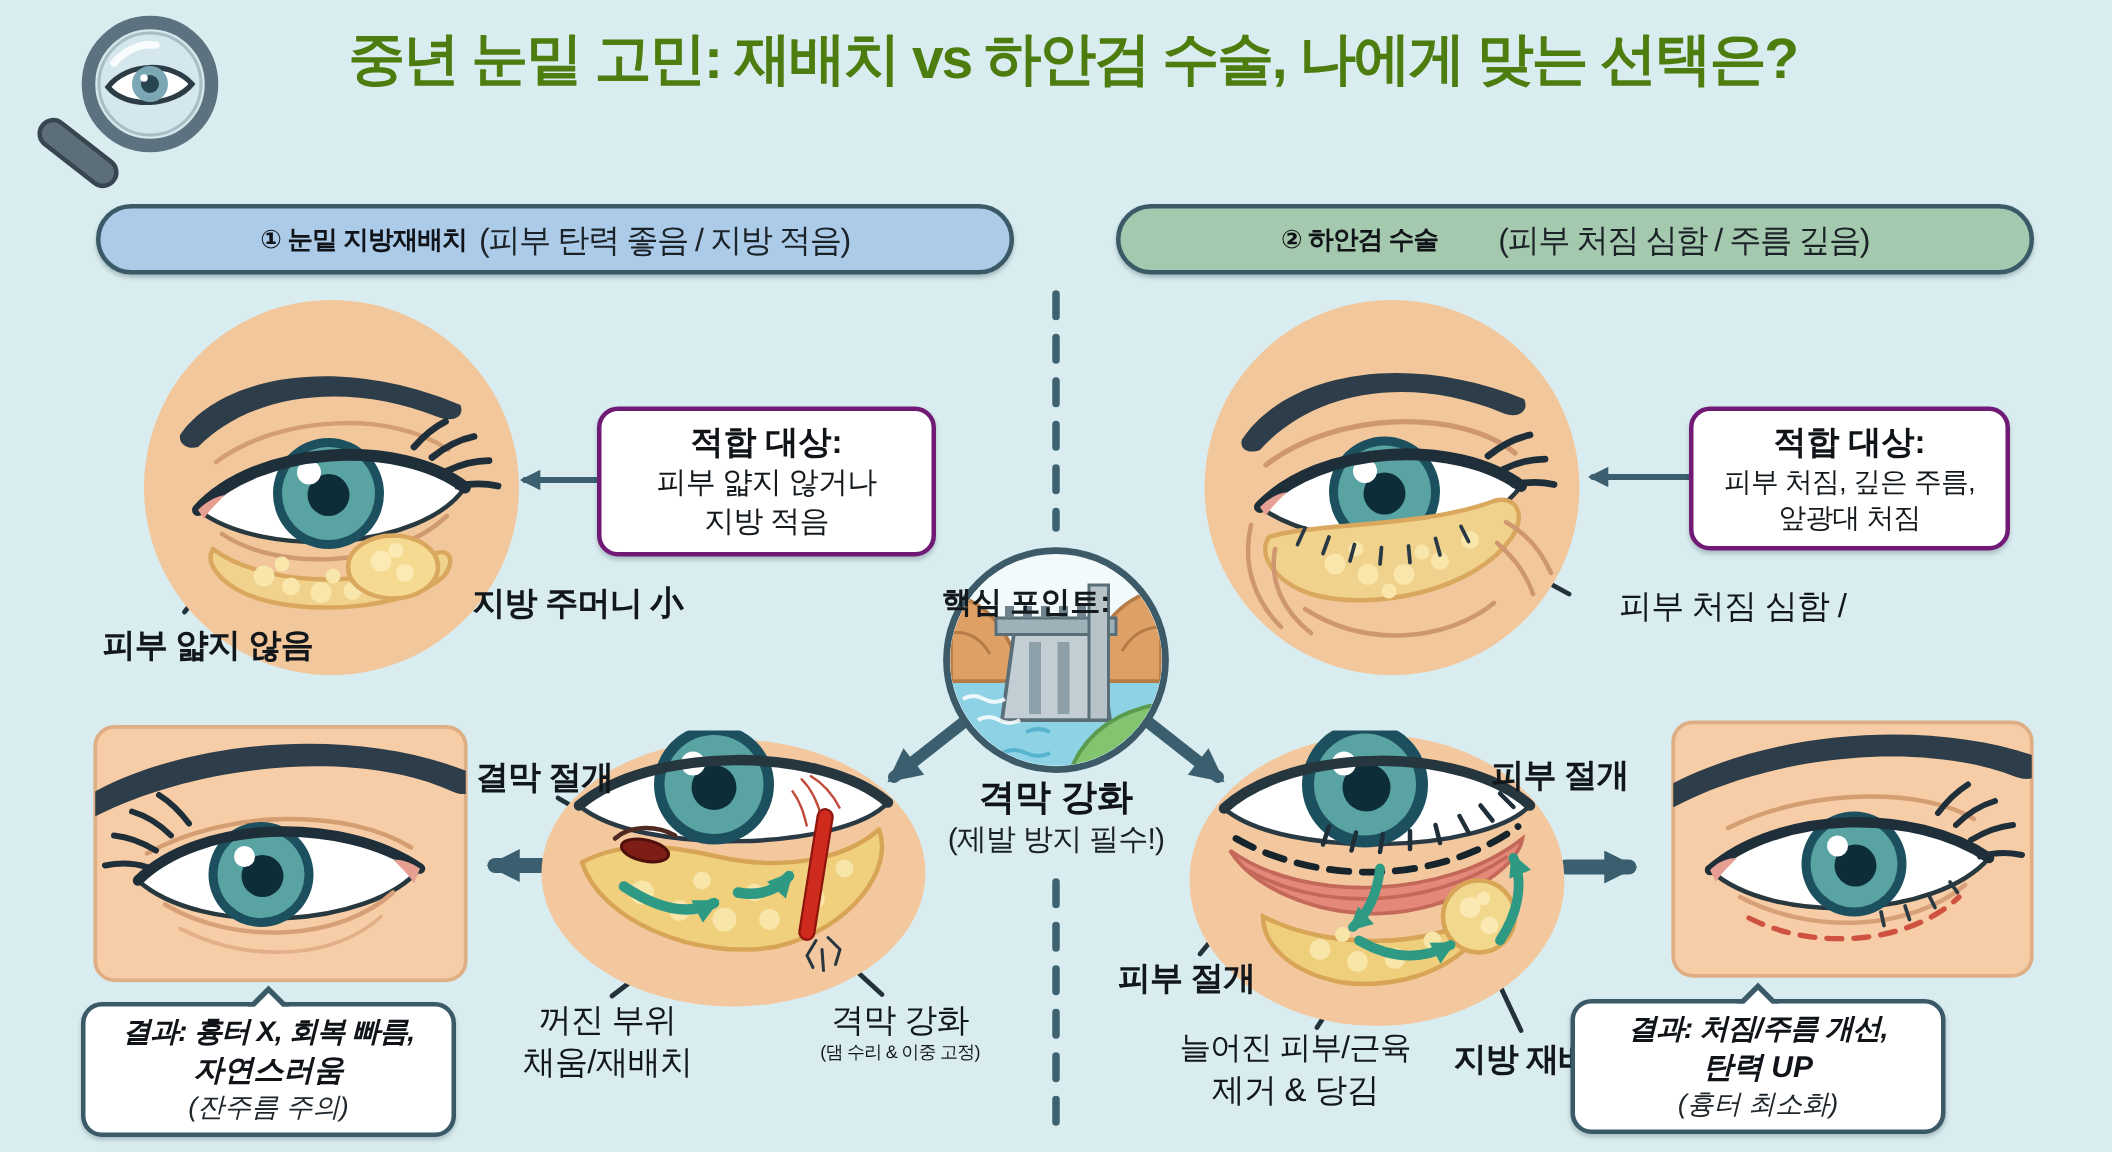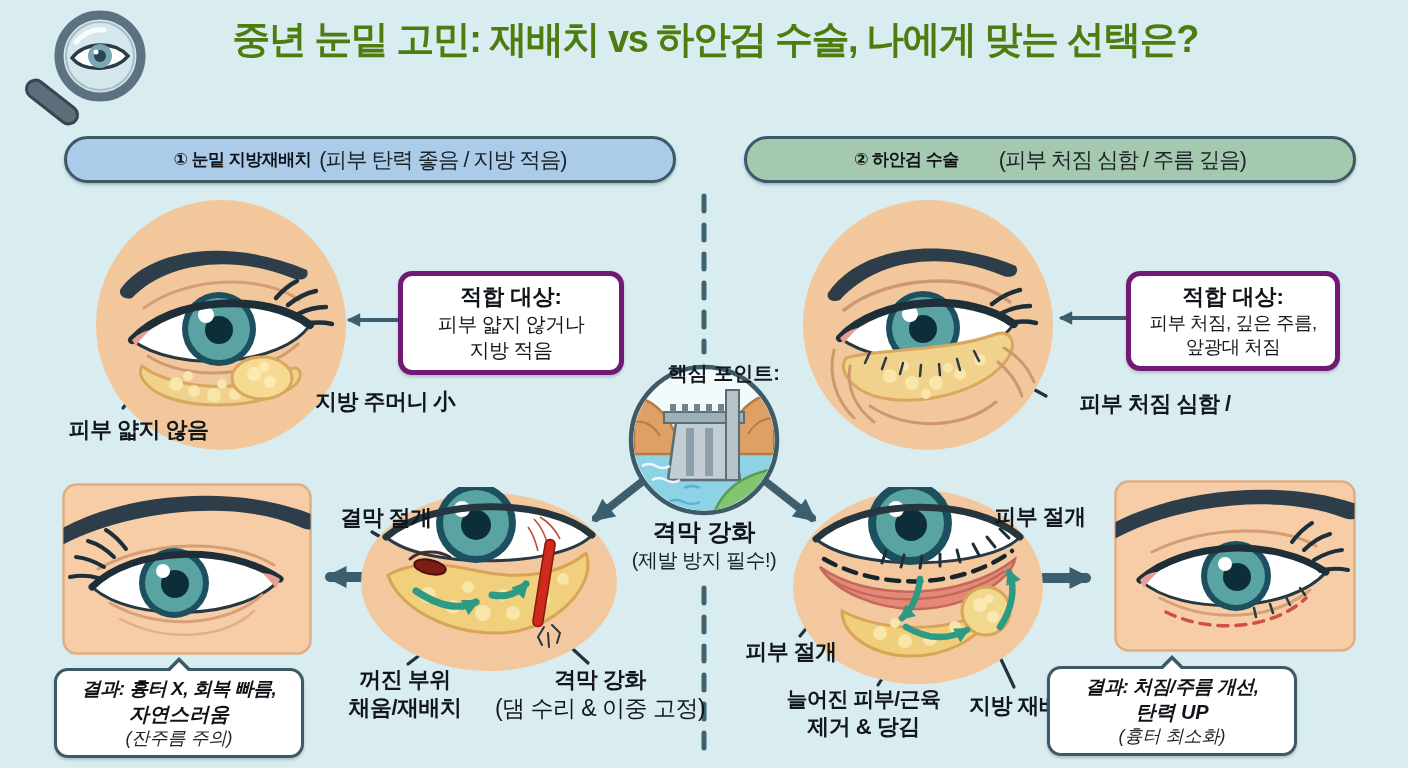--- a/index.html
+++ b/index.html
@@ -12,44 +12,44 @@
            font-size:38px; font-weight:800; color:#4d7c0f; letter-spacing:-1.5px; }
 
   .pill { position:absolute; height:47px; border:3.5px solid #3b5a68; border-radius:24px;
           display:flex; align-items:center; justify-content:center; gap:8px; white-space:nowrap;
           box-shadow:0 2px 3px rgba(40,60,70,.3); }
   .pill .b { font-weight:800; font-size:17px; color:#101418; letter-spacing:-0.5px; }
   .pill .n { font-weight:400; font-size:21.5px; color:#1b2228; letter-spacing:-1px; }
   .pill-left  { left:64px;  top:136px; width:612px; background:#abcbe9; }
   .pill-right { left:744px; top:136px; width:612px; background:#a5c9ae;gap:40px; }
 
-  .box { position:absolute; background:#ffffff; border:5px solid #701a75; border-radius:14px;
+  .box { position:absolute; background:#ffffff; border:3px solid #701a75; border-radius:14px;
          text-align:center; padding:7px 4px; box-shadow:0 2px 3px rgba(40,60,70,.25); }
   .box .t  { font-weight:800; font-size:22px; color:#101418; line-height:1.25; }
   .box .l  { font-weight:500; font-size:20px; color:#14191d; line-height:1.3; letter-spacing:-0.5px; }
   .callout-right .l { font-size:18.5px; }
 
   .result { position:absolute; background:#ffffff; border:3px solid #3b5a68; border-radius:14px;
             text-align:center; padding:6px 20px; box-shadow:0 2px 3px rgba(40,60,70,.25);font-style:italic; }
   .result .r1 { font-weight:800; font-size:19px; color:#101418; line-height:1.3; letter-spacing:-0.5px; }
   .result .r2 { font-weight:800; font-size:20px; color:#101418; line-height:1.25; }
   .result .r3 { font-weight:400; font-size:18px; color:#20272c; line-height:1.25; }
   .notch { position:absolute; left:50%; top:-14px; transform:translateX(-50%); width:0; height:0;
            border-left:14px solid transparent; border-right:14px solid transparent;
            border-bottom:14px solid #3b5a68; }
   .notch::after { content:""; position:absolute; left:-10px; top:5px; width:0; height:0;
            border-left:10px solid transparent; border-right:10px solid transparent;
            border-bottom:10px solid #ffffff; }
 
   .lbl { position:absolute; text-align:center; font-weight:700; font-size:22px; color:#12171b;
          line-height:1.28; white-space:nowrap; letter-spacing:-0.5px; }
-  .lbl .sub { display:block; font-weight:400; font-size:23px; }
-  .lbl .b2  { display:block; font-weight:700; }
-
-  .kp-title { position:absolute; left:628px; top:360px; width:152px; text-align:right;
+  .lbl .sub { display:block; font-weight:400; font-size:12px; }
+  .lbl .b2  { display:block; font-weight:400; }
+
+  .kp-title { position:absolute; left:628px; top:388px; width:152px; text-align:left;
               font-weight:800; font-size:20px; color:#14191d; }
   .kp-cap   { position:absolute; left:584px; top:518px; width:240px; text-align:center; }
   .kp-cap .c1 { font-weight:800; font-size:24px; color:#101418; line-height:1.2; }
   .kp-cap .c2 { font-weight:500; font-size:20px; color:#1a2126; line-height:1.35; letter-spacing:-0.5px; }
 </style>
 </head>
 <body>
 
 <div class="canvas">
 
@@ -307,21 +307,21 @@
     <g transform="rotate(9 186 96)">
       <rect x="181" y="52" width="10" height="88" rx="5" fill="#cf2a1e" stroke="#8e150c" stroke-width="1.5"></rect>
     </g>
     <g stroke="#27363f" stroke-width="2" fill="none" stroke-linecap="round">
       <path d="M186,140 l-6,10 l4,8"></path>
       <path d="M194,138 l8,8 l-3,10"></path>
       <path d="M190,146 l1,14"></path>
     </g>
   </svg>
 
-  <div class="lbl" style="left:331px; top:504px; width:110px;">결막 절개</div>
+  <div class="lbl" style="left:308px; top:504px; width:110px;">결막 절개</div>
   <div class="lbl" style="left:310px; top:666px; width:190px;">
     <span class="b2">꺼진 부위</span>
     <span class="b2">채움/재배치</span>
   </div>
   <div class="lbl" style="left:490px; top:666px; width:220px;">
     <span class="b2">격막 강화</span>
     <span class="sub">(댐 수리 &amp; 이중 고정)</span>
   </div>
 
   <svg class="abs" style="left:62px; top:483px;" width="250" height="172" viewBox="0 0 250 172">

